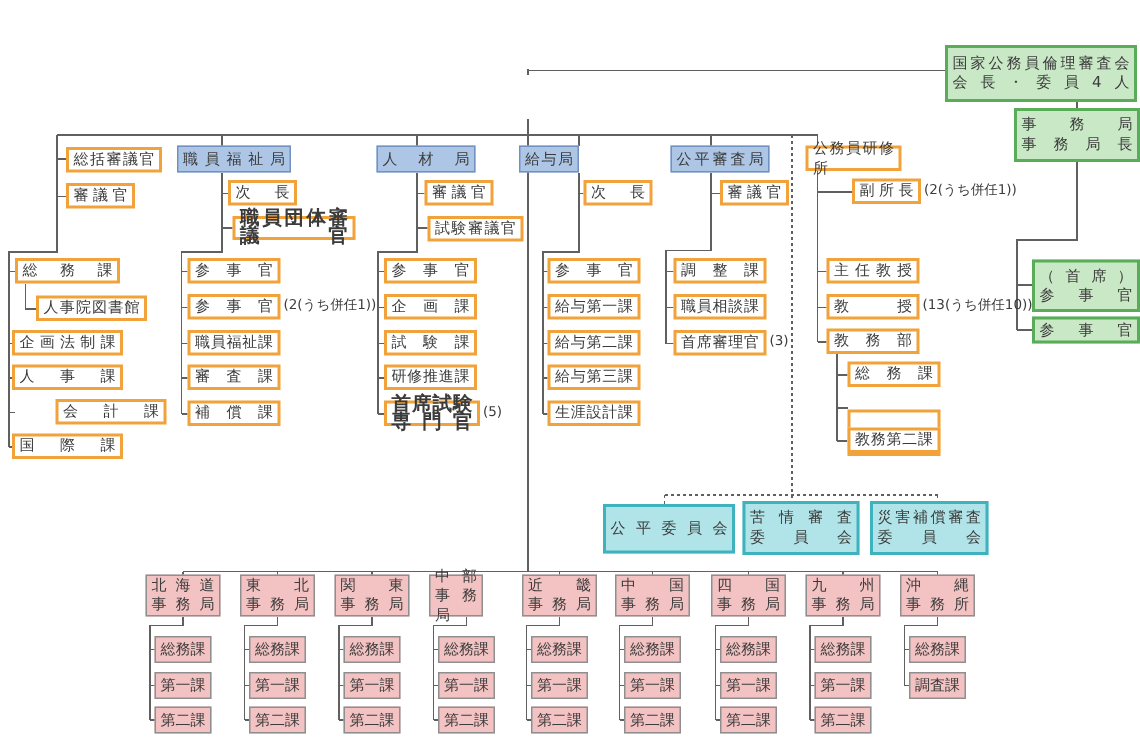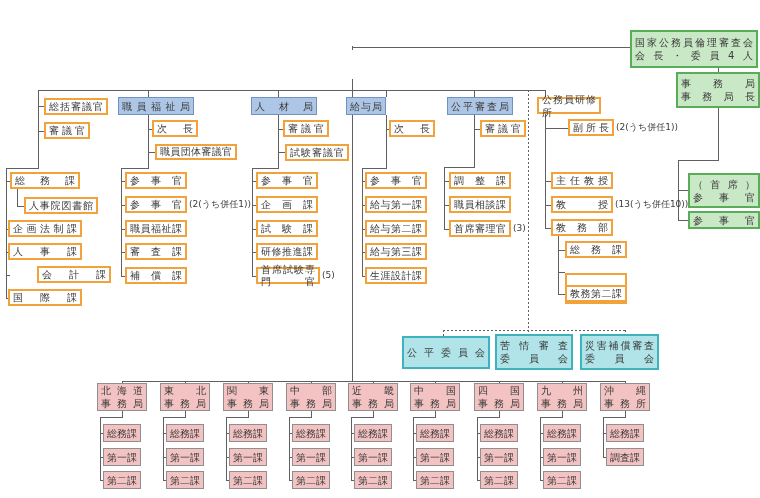--- a/index.html
+++ b/index.html
@@ -15,21 +15,21 @@
     display:flex;flex-direction:column;justify-content:center;
     padding:0 3px;
   }
   .ln{
     width:100%;font-size:10px;line-height:13px;
     text-align:justify;text-align-last:justify;-moz-text-align-last:justify;
     text-justify:inter-character;
   }
   .ln.c{text-align:center;text-align-last:center;}
   .lg .ln{font-size:10.5px;line-height:15px;}
-  .small .ln{font-size:10px;line-height:12px;}
+  .small .ln{font-size:13px;line-height:12px;font-weight:bold;}
   .root{border:2px solid var(--orange,#f2a23a);}
   .orange{border:2px solid var(--orange,#f2a23a);}
   .blue{background:var(--blue-fill,#aec6e6);border:1px solid var(--blue-border,#7191c1);}
   .green{background:var(--green-fill,#c9e8c5);border:2px solid var(--green-border,#59ad59);}
   .cyan{background:var(--cyan-fill,#b0e4e8);border:2px solid var(--cyan-border,#3fb3bd);}
   .pink{background:var(--pink-fill,#f3c2c2);border:1px solid var(--pink-border,#8f8f8f);}
   .note{position:absolute;font-size:9px;line-height:12px;white-space:nowrap;color:var(--ink,#3b3b3b);}
 </style>
 </head>
 <body>
@@ -337,21 +337,21 @@
     </div>
     <div class="box pink" style="left: 229px; top: 424px; width: 38px; height: 18px;">
       <div class="ln">総務課</div>
     </div>
     <div class="box pink" style="left: 229px; top: 448px; width: 38px; height: 18px;">
       <div class="ln">第一課</div>
     </div>
     <div class="box pink" style="left: 229px; top: 471px; width: 38px; height: 18px;">
       <div class="ln">第二課</div>
     </div>
-    <div class="box pink" style="left: 286px; top: 383px; width: 50px; height: 28px;">
+    <div class="box pink" style="left: 286px; top: 383px; width: 36px; height: 28px;">
       <div class="ln">中部</div>
       <div class="ln">事務局</div>
     </div>
     <div class="box pink" style="left: 292px; top: 424px; width: 38px; height: 18px;">
       <div class="ln">総務課</div>
     </div>
     <div class="box pink" style="left: 292px; top: 448px; width: 38px; height: 18px;">
       <div class="ln">第一課</div>
     </div>
     <div class="box pink" style="left: 292px; top: 471px; width: 38px; height: 18px;">

